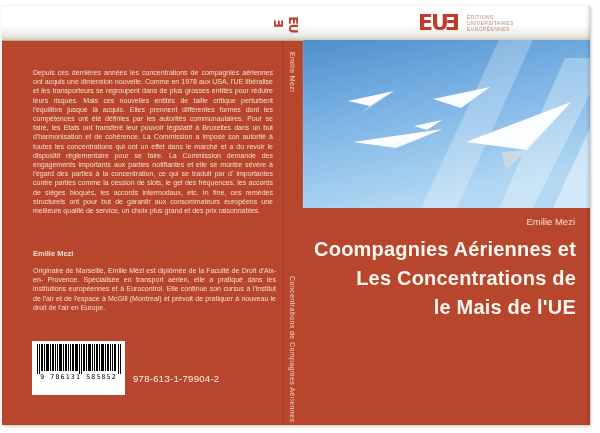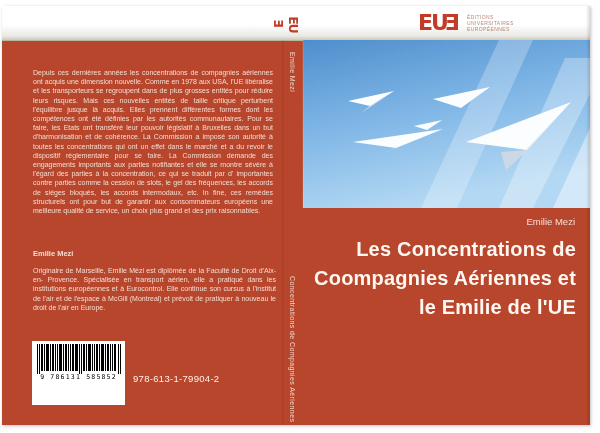--- a/index.html
+++ b/index.html
@@ -27,21 +27,21 @@
   .synopsis{
     position:absolute;left:31px;top:62px;width:240px;
     font-size:7px;line-height:9.2px;text-align:justify;color:#f3ddd2;
   }
   .bio-name{position:absolute;left:31px;top:243px;font-size:7.5px;font-weight:bold;color:#f3ddd2;}
   .bio{
     position:absolute;left:31px;top:260px;width:243px;
     font-size:7px;line-height:9.2px;text-align:justify;color:#f3ddd2;
   }
   .barcode-label{
-    position:absolute;left:30px;top:335px;width:93px;height:64px;background:#ffffff;
+    position:absolute;left:30px;top:335px;width:93px;height:54px;background:#ffffff;
     display:flex;flex-direction:column;align-items:center;justify-content:flex-start;
   }
   .barcode-bars{margin-top:3px;}
   .barcode-digits{
     font-family:"DejaVu Sans Mono",monospace;font-size:6.5px;color:#000;
     letter-spacing:1.2px;margin-top:-1px;white-space:nowrap;
   }
   .isbn-text{
     position:absolute;left:131px;top:367px;font-size:9.5px;color:#fdf2ec;letter-spacing:.3px;
   }
@@ -189,21 +189,21 @@
       <g>
         <polygon points="268,62 163,102 224,110" fill="#fcfdff"></polygon>
         <polygon points="268,62 224,110 203,130" fill="#e8eff6"></polygon>
         <polygon points="224,110 203,130 198,112" fill="#ccd8e4"></polygon>
       </g>
     </svg>
   </div>
 
   <div class="front-author">Emilie Mezi</div>
   <div class="front-title">
+    <div>Coompagnies Aériennes et</div>
     <div>Les Concentrations de</div>
-    <div>Coompagnies Aériennes et</div>
-    <div>le Emilie de l'UE</div>
+    <div>le Mais de l'UE</div>
   </div>
 
   <div class="fold-left"></div>
   <div class="fold-right"></div>
   <div class="edge-shade"></div>
 </div>
 
 </body></html>

